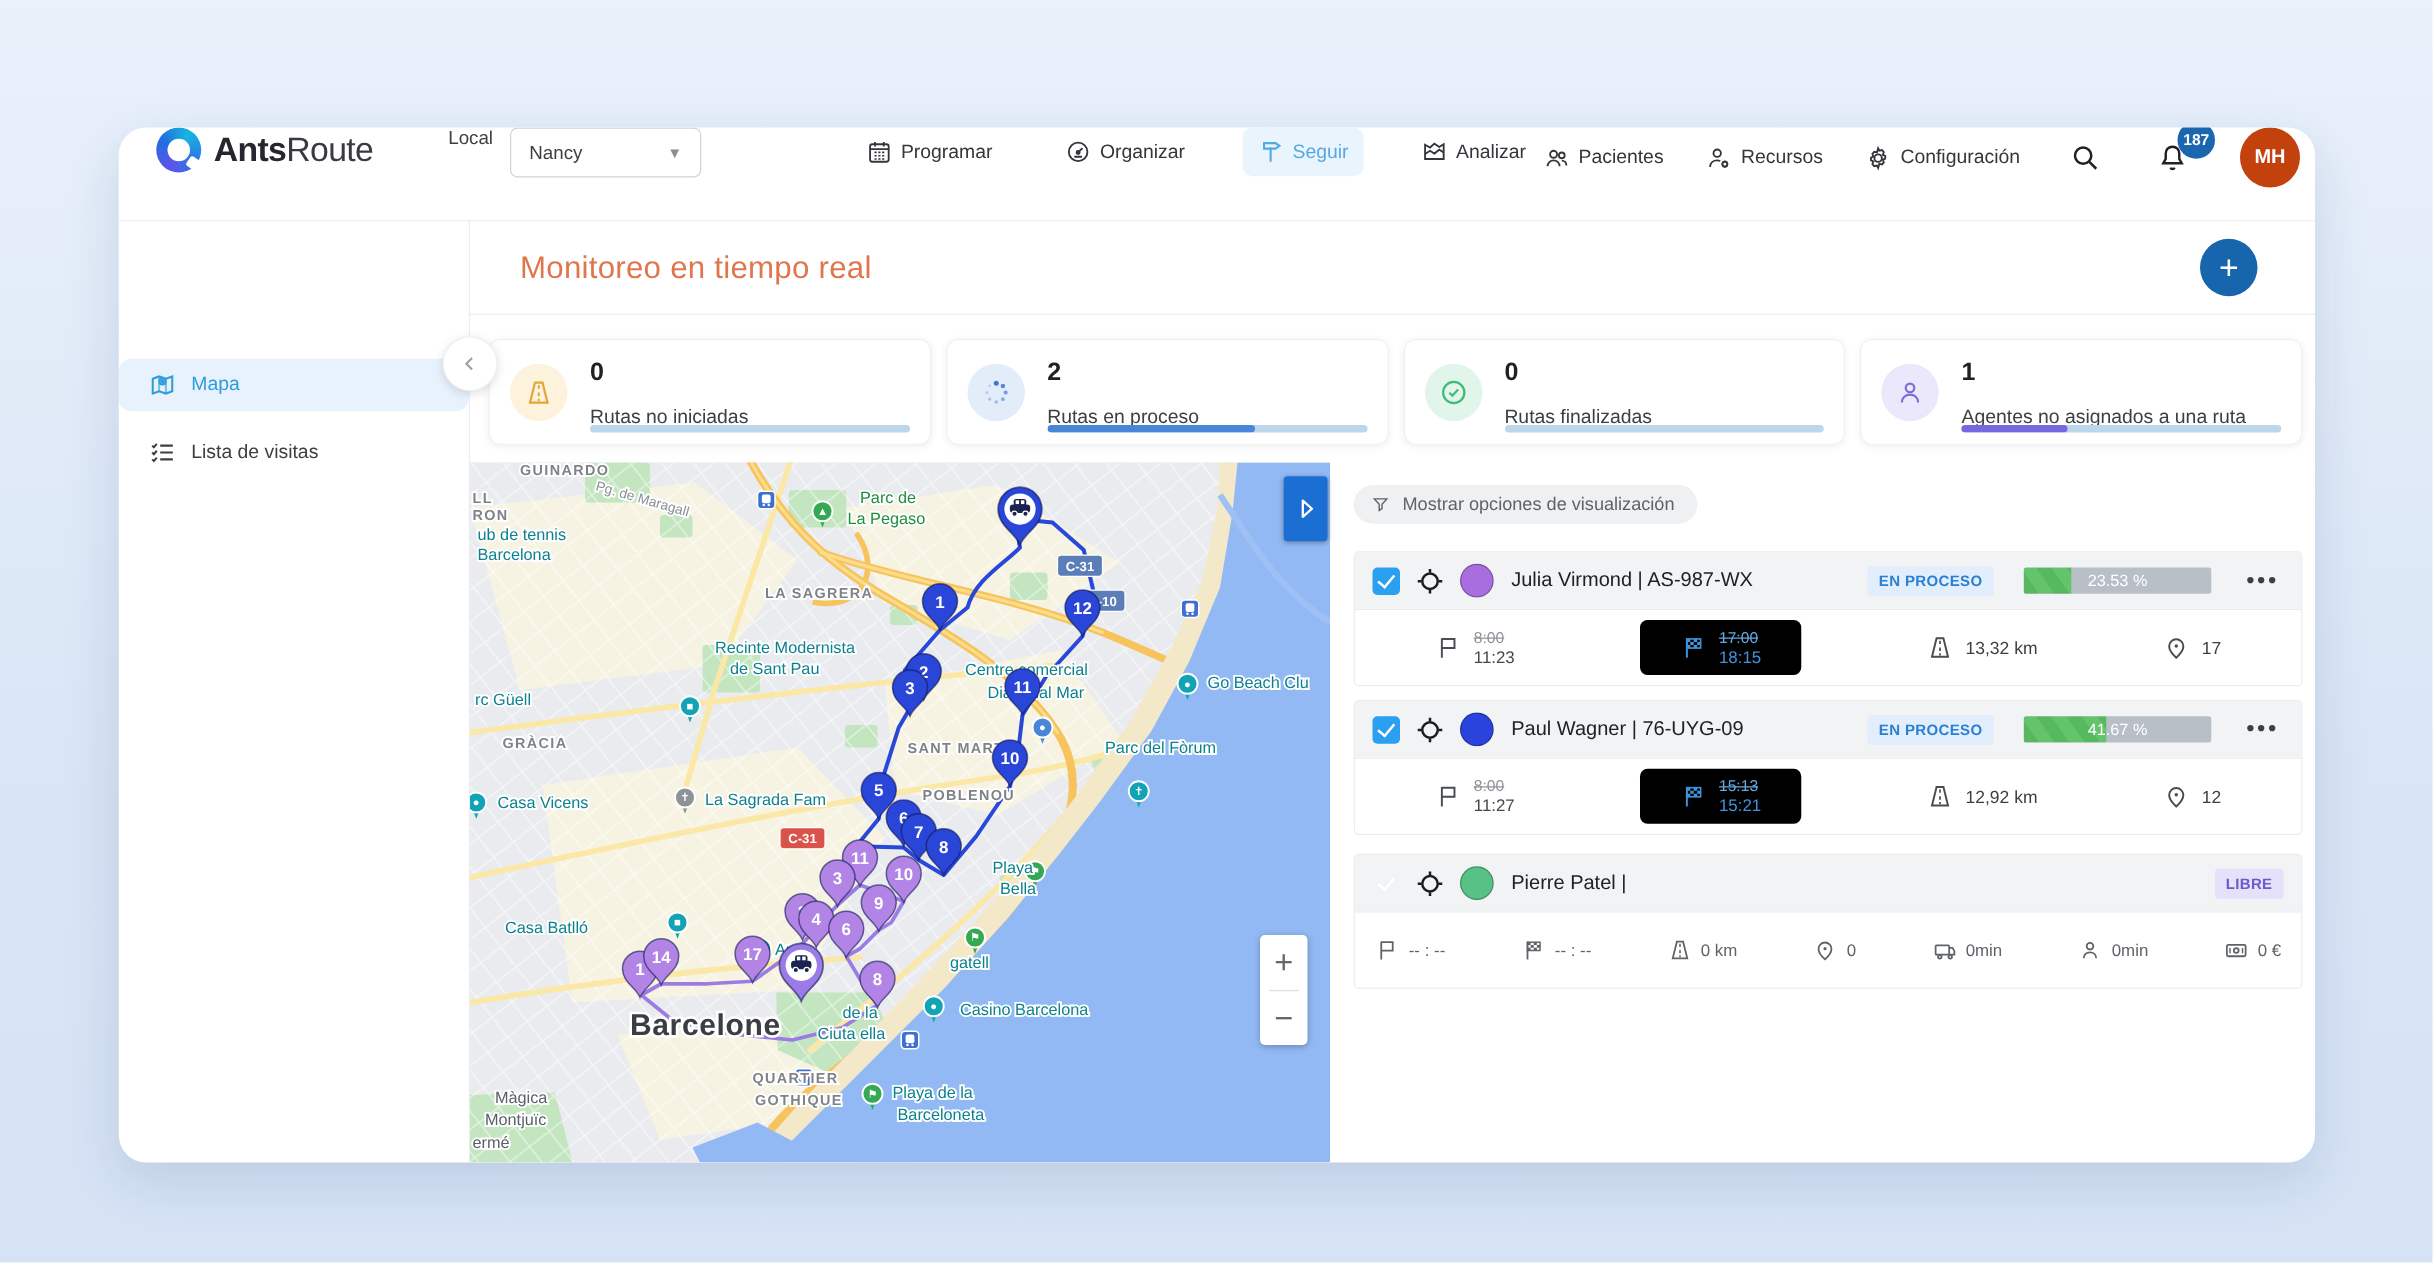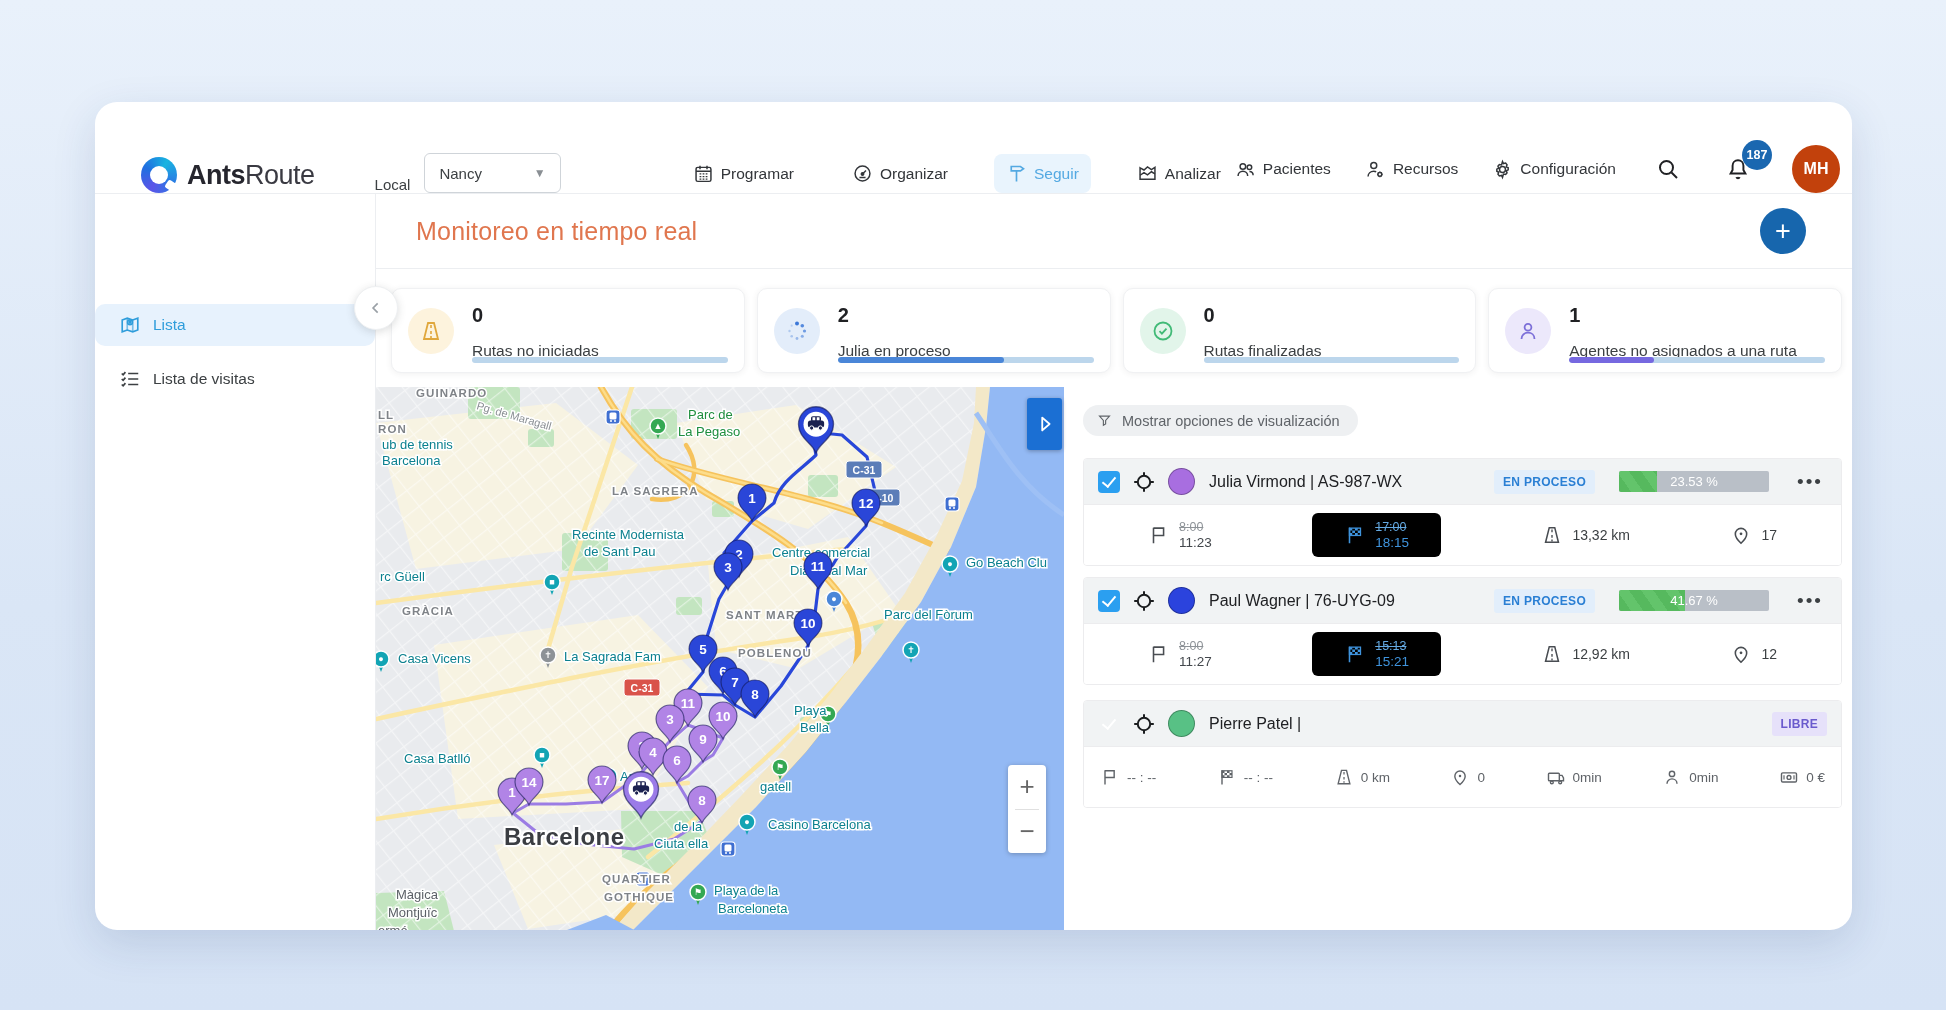--- a/index.html
+++ b/index.html
@@ -1,20 +1,20 @@
 <!DOCTYPE html>
 <html><head>
 <meta charset="utf-8">
 <style>
   *{margin:0;padding:0;box-sizing:border-box}
   html,body{width:1946px;height:1010px;overflow:hidden}
   body{font-family:"Liberation Sans",sans-serif;background:linear-gradient(180deg,#e9f1fb 0%,#dae6f6 60%,#d6e3f5 100%);position:relative}
   .window{position:absolute;left:95px;top:102px;width:1757px;height:828px;background:#fff;border-radius:22px;box-shadow:0 14px 44px rgba(25,60,110,.14);overflow:hidden;display:flex;flex-direction:column}
   
-  .navbar{height:92px;display:flex;align-items:flex-end;border-bottom:1px solid #eceef1;padding:0 12px 0 46px;flex:none}
+  .navbar{height:75px;display:flex;align-items:flex-start;border-bottom:1px solid #eceef1;padding:0 12px 0 30px;flex:none}
   .logo{display:flex;align-items:center;gap:10px}
   .logo-mark{width:36px;height:36px;border-radius:50%;background:conic-gradient(from 210deg,#5b54e8,#1f6fe0,#18b4e0,#2b7ae4,#5b54e8);position:relative}
   .logo-mark::after{content:"";position:absolute;left:9px;top:9px;width:18px;height:18px;border-radius:50%;background:#fff}
   .logo-mark::before{content:"";position:absolute;right:2px;bottom:3px;width:9px;height:9px;background:#fff;transform:rotate(35deg);border-radius:2px}
   .logo-text{font-size:27px;color:#26262e;letter-spacing:-.5px}
   .logo-text b{font-weight:700}
   .logo-text span{font-weight:400;color:#3a3a42}
   .local{margin-left:60px;font-size:15px;color:#3c4043}
   .site-select{margin-left:14px;width:163px;height:40px;border:1px solid #cfd4d9;border-radius:6px;display:flex;align-items:center;justify-content:space-between;padding:0 14px;font-size:15px;color:#3c4043;cursor:pointer}
   .site-select .caret{color:#8a8f94;font-size:12px}
@@ -197,21 +197,21 @@
 
   <div class="app-body">
     <div class="sidebar">
       <div class="side-item active">
         <svg viewBox="0 0 24 24" fill="none" stroke="currentColor" stroke-width="1.8">
             <path d="M3.5 6.5 9 4.5l6 2 5.5-2v13l-5.5 2-6-2-5.5 2z"></path>
             <path d="M9 4.5v13M15 6.5v13" opacity=".6"></path>
             <circle cx="12" cy="9" r="2.6" fill="#fff" stroke="currentColor"></circle>
             <circle cx="12" cy="9" r=".9" fill="currentColor"></circle>
           </svg>
-        <span>Lista</span>
+        <span>Mapa</span>
       </div>
       <div class="side-item">
         <svg viewBox="0 0 24 24" fill="none" stroke="currentColor" stroke-width="1.8">
             <path d="M10 6h11M10 12h11M10 18h11"></path>
             <path d="M3 6l1.5 1.5L7 4.5M3 12l1.5 1.5L7 10.5M3 18l1.5 1.5L7 16.5"></path>
           </svg>
         <span>Lista de visitas</span>
       </div>
     </div>
 
@@ -251,21 +251,21 @@
                 <circle cx="19.5" cy="12" r="1.6" opacity=".7"></circle>
                 <circle cx="17.3" cy="17.3" r="1.5" opacity=".55"></circle>
                 <circle cx="12" cy="19.5" r="1.4" opacity=".45"></circle>
                 <circle cx="6.7" cy="17.3" r="1.3" opacity=".35"></circle>
                 <circle cx="4.5" cy="12" r="1.2" opacity=".3"></circle>
                 <circle cx="6.7" cy="6.7" r="1.1" opacity=".25"></circle>
               </svg>
           </div>
           <div class="stat-txt">
               <div class="stat-val">2</div>
-              <div class="stat-lbl">Julia en proceso</div>
+              <div class="stat-lbl">Rutas en proceso</div>
             </div>
           <div class="stat-bar">
               <div class="stat-fill" style="background: rgb(74, 134, 216); width: 65%;"></div>
             </div>
         </div>
         <div class="stat-card">
           <div class="stat-ic" style="background:#e2f5ea;color:#41ba77">
             <svg viewBox="0 0 24 24" fill="none" stroke="currentColor" stroke-width="1.8">
                 <circle cx="12" cy="12" r="8.5"></circle>
                 <path d="M8.5 12.2l2.4 2.4 4.6-5"></path>

